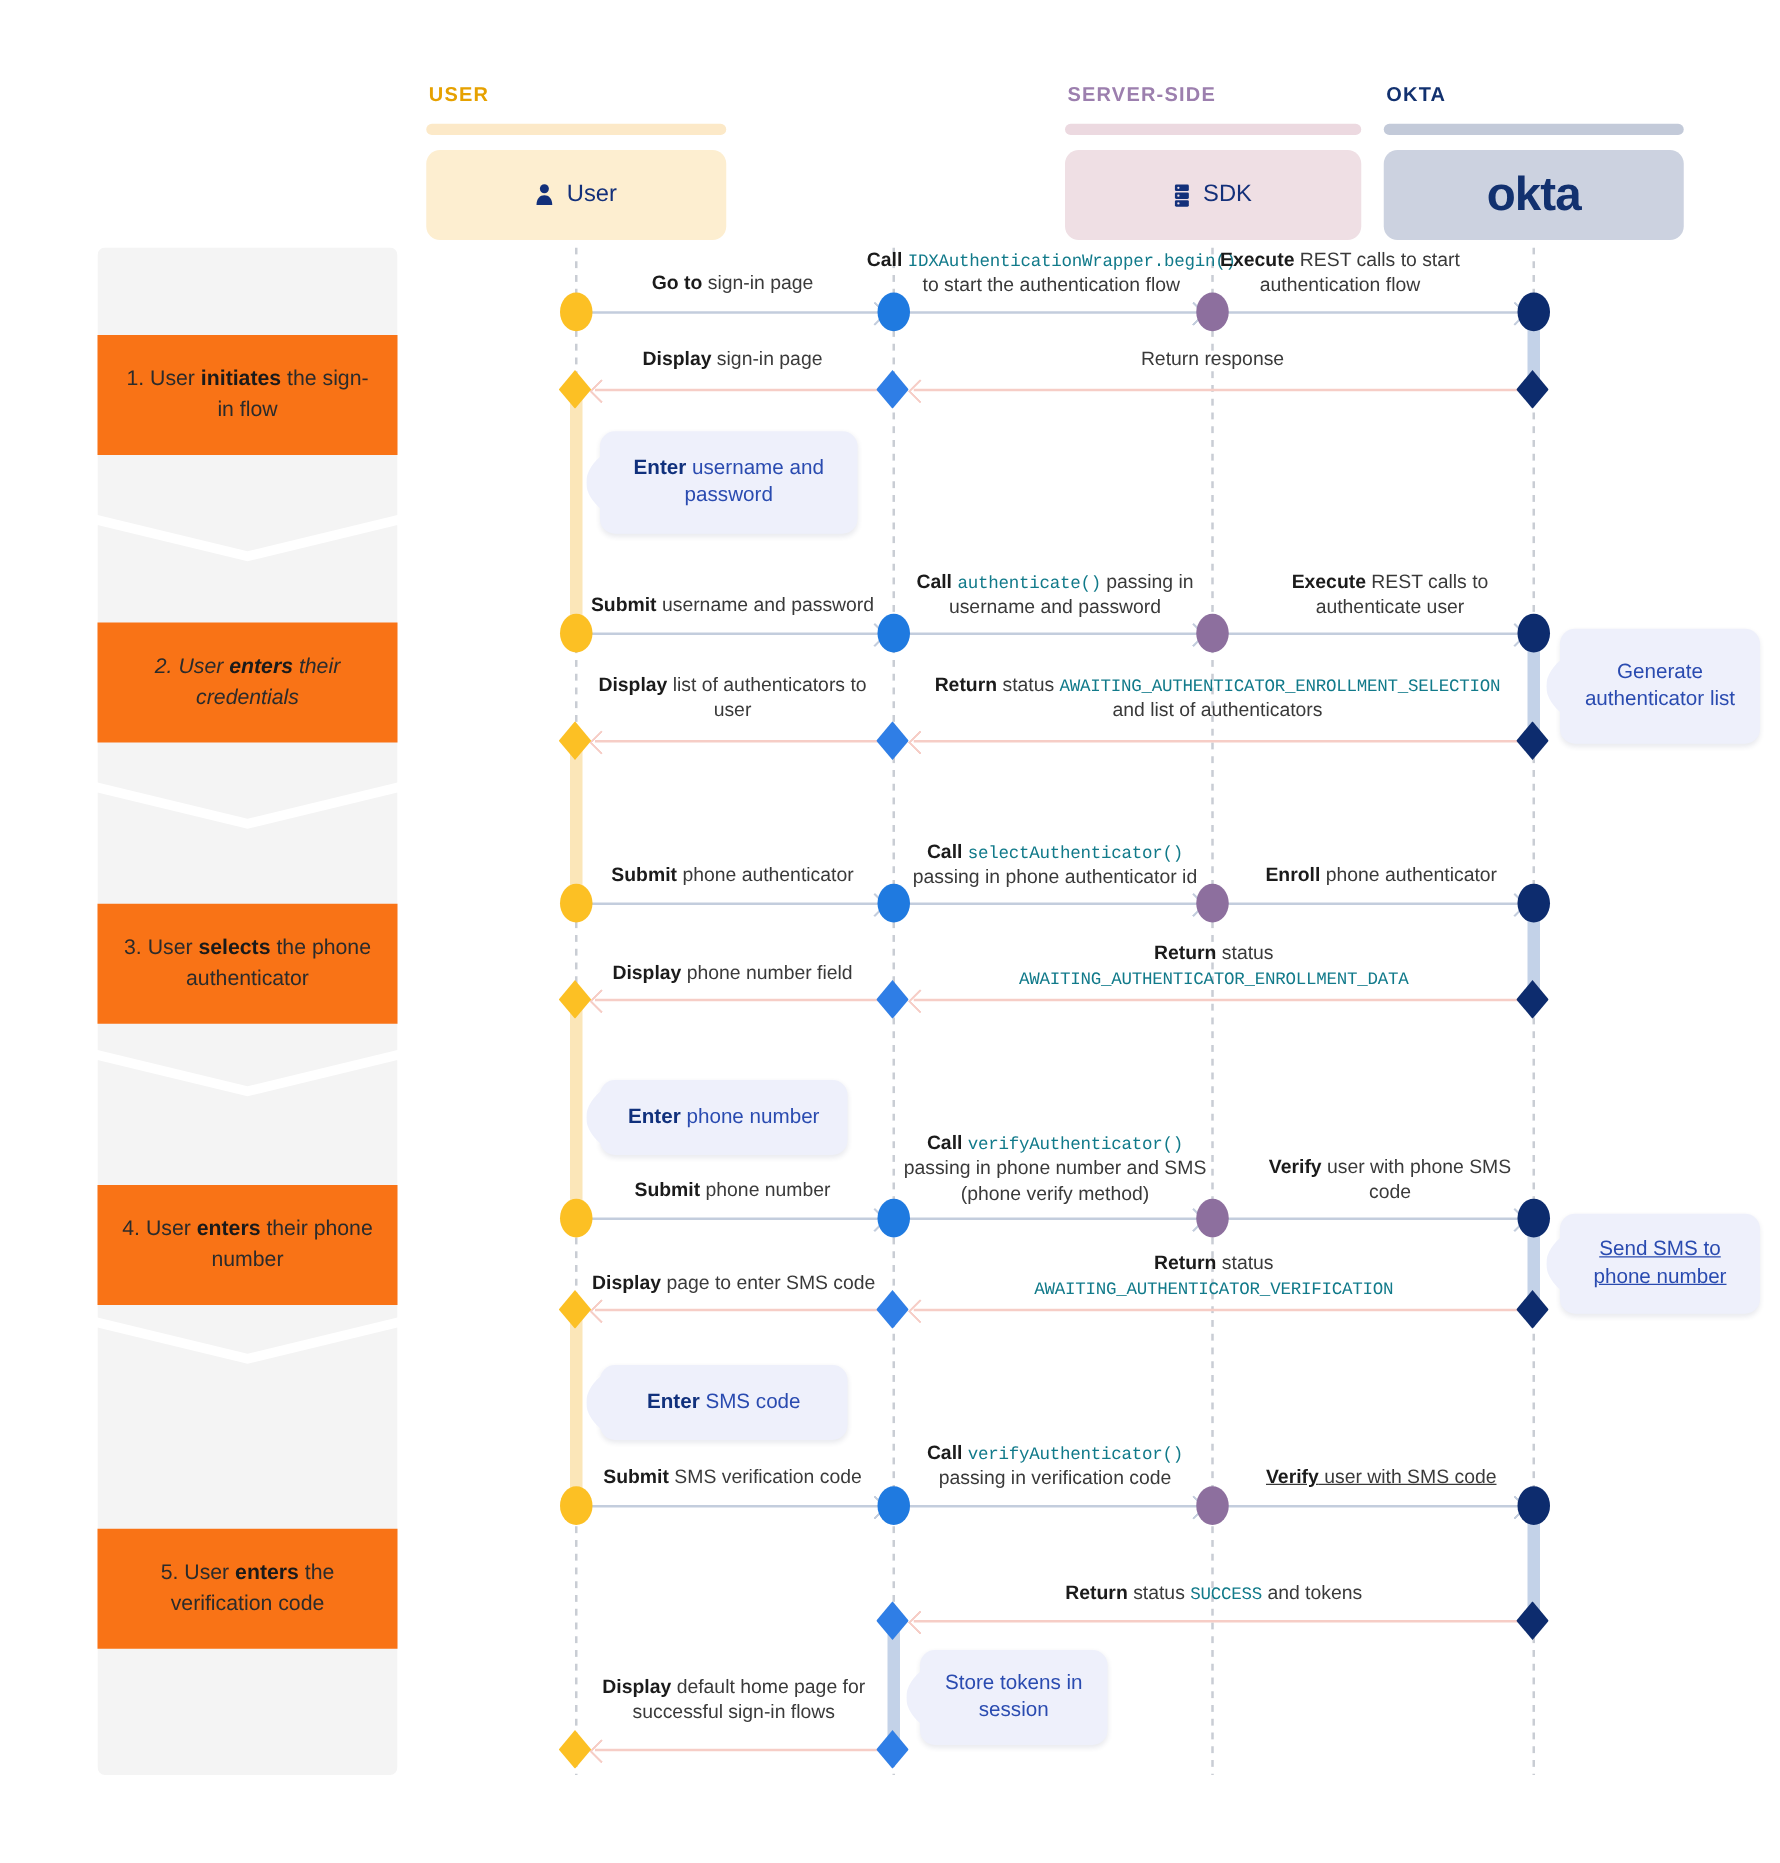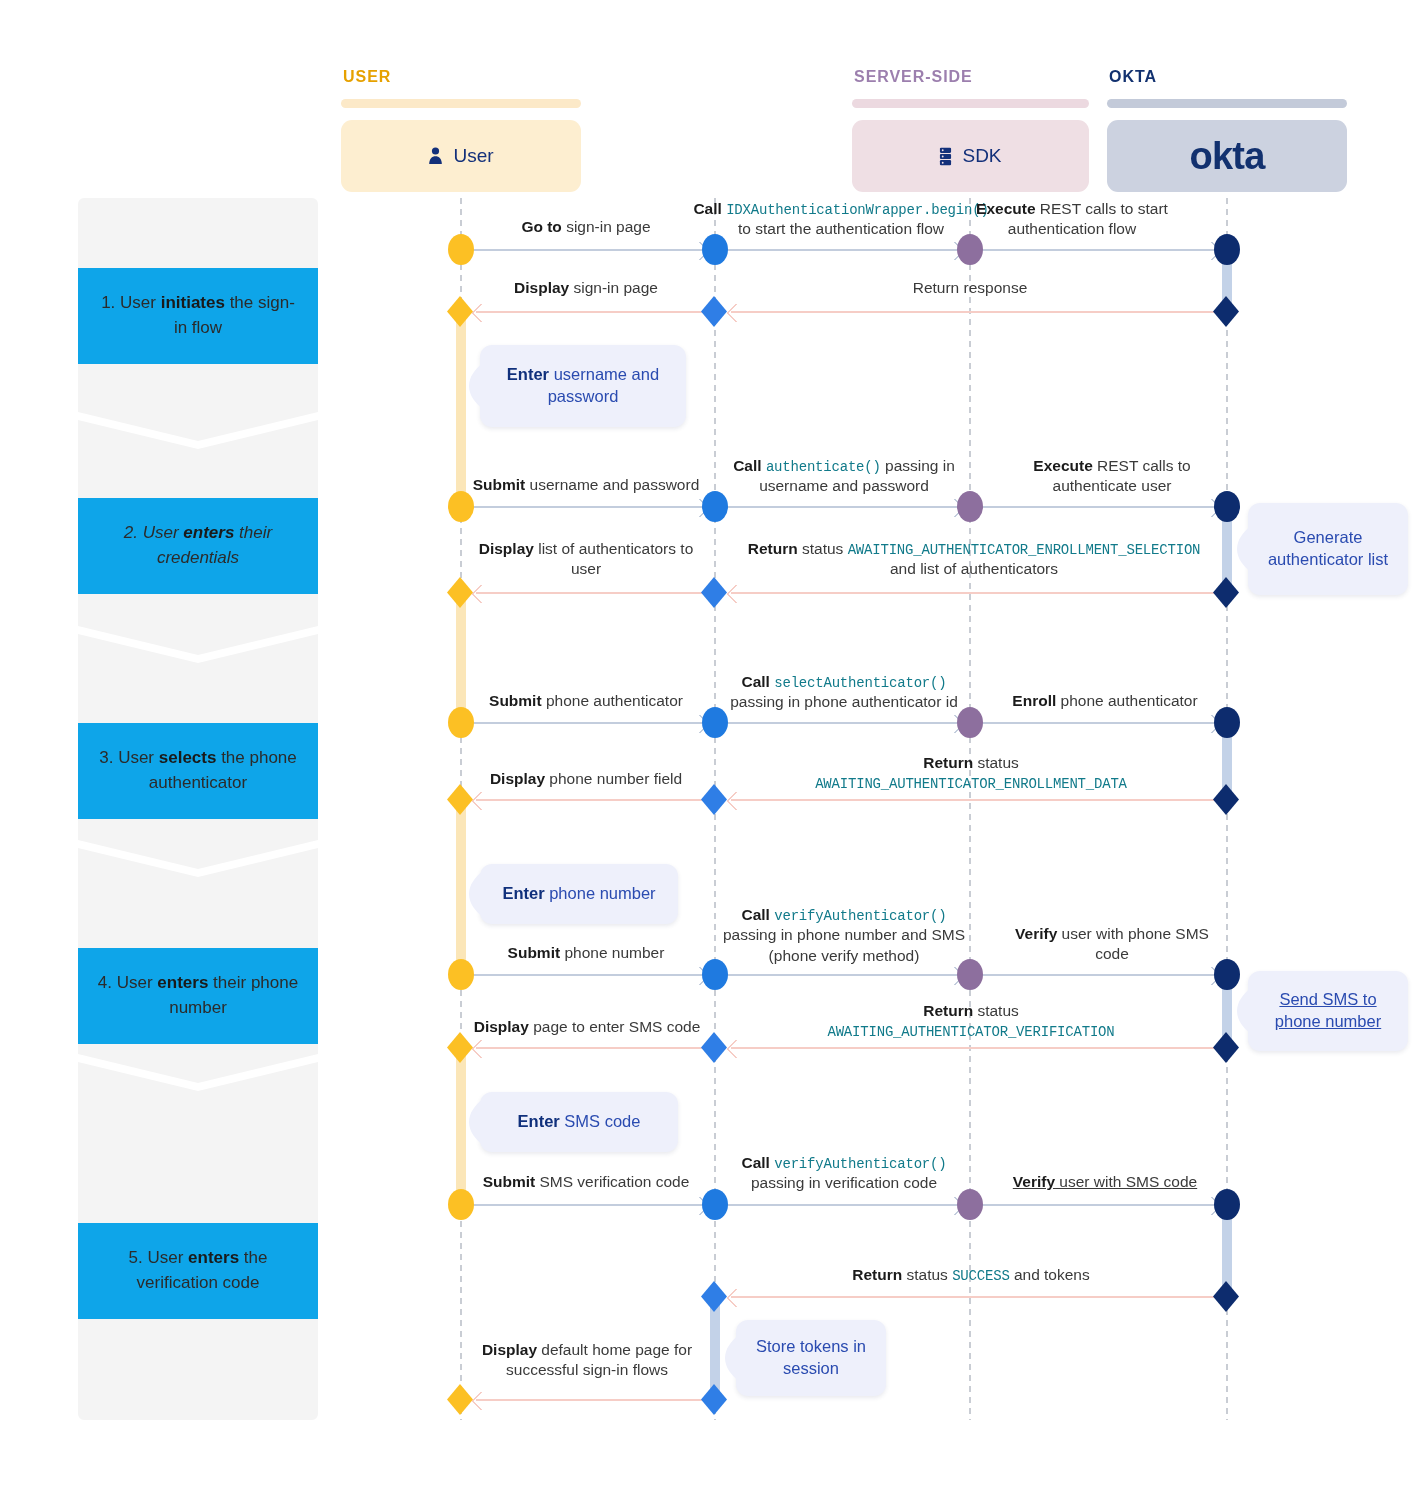--- a/index.html
+++ b/index.html
@@ -11,21 +11,21 @@
   }
   #root{
     position:relative;width:1424px;height:1490px;
     background:#ffffff;border-radius:28px;overflow:hidden;
   }
 
   
   .steps{position:absolute;left:78px;top:198px;width:240px;}
   .step{
     position:absolute;left:0;width:240px;
-    background:#0ea5e9;
+    background:#f97316;
     display:flex;align-items:center;justify-content:center;
     text-align:center;
     color:#2b2b2b;font-size:17px;line-height:1.45;
   }
   .step .txt{padding:0 18px;max-width:215px;}
   .step b{font-weight:700;color:#1a1a1a;}
 
   
   .colhead{position:absolute;}
   .colhead .cat{

